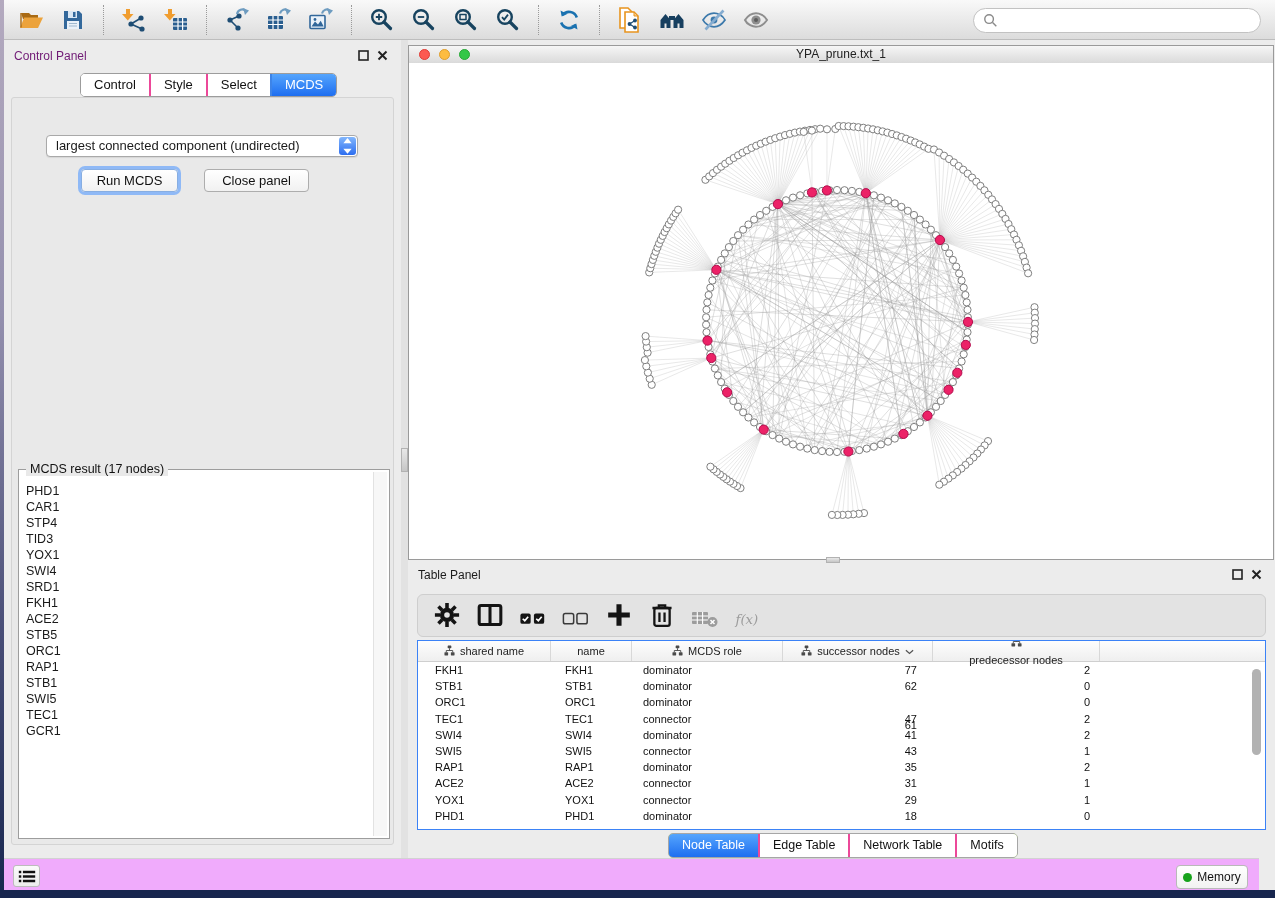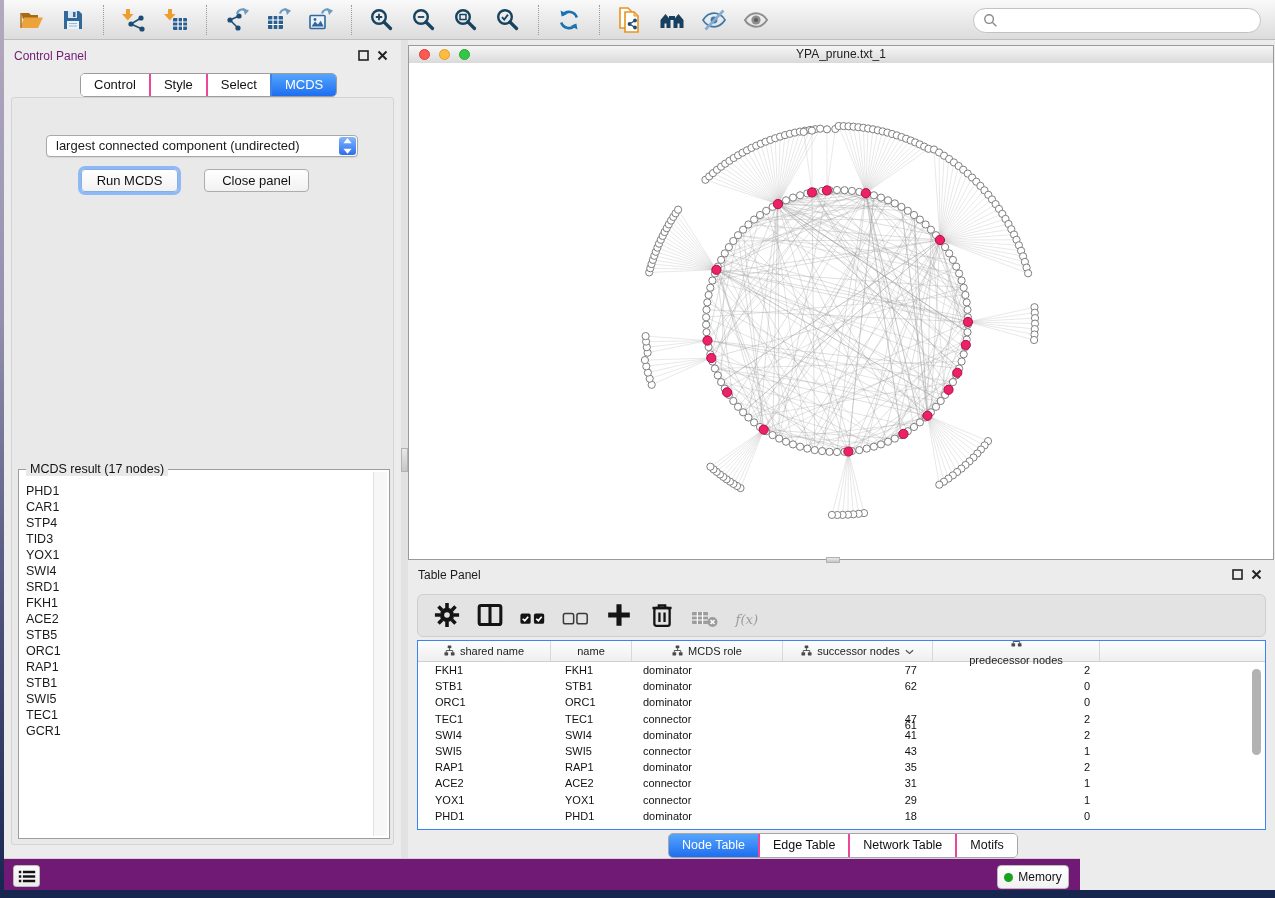--- a/index.html
+++ b/index.html
@@ -86,21 +86,21 @@
   .th.filler{flex:1;border-right:none;}
   .tr{display:flex;height:16.2px;align-items:center;font-size:11px;color:#111;}
   .td{box-sizing:border-box;flex:none;white-space:nowrap;overflow:hidden;}
   .tp-scroll{position:absolute;right:3px;top:24px;width:11px;bottom:4px;}
   .tp-thumb{position:absolute;left:1px;top:4px;width:9px;height:86px;border-radius:5px;background:#b2b2b2;}
   .tp-tabs{position:absolute;left:252px;top:270px;height:23px;display:flex;border:1px solid #a6a6a6;
     border-radius:5px;overflow:hidden;background:#bef264;margin-left:8px;}
   .tp-tabs .seg-tab{font-size:12.5px;line-height:22px;padding:0 13px;}
 
   
-  .status-bar{position:absolute;left:4px;top:858px;width:1076px;height:32px;background:#701a75;border-top:1px solid #d2d2d2;}
+  .status-bar{position:absolute;left:4px;top:858px;width:1255px;height:32px;background:#f0abfc;border-top:1px solid #d2d2d2;}
   .menu-btn{position:absolute;left:9px;top:6px;width:27px;height:22px;box-sizing:border-box;
     background:linear-gradient(#fbfbfb,#ececec);border:1px solid #bcbcbc;border-radius:3px;
     display:flex;align-items:center;justify-content:center;}
   .memory-btn{position:absolute;right:11px;top:6px;width:72px;height:24px;box-sizing:border-box;
     background:linear-gradient(#ffffff,#f2f2f2);border:1px solid #b9b9b9;border-radius:4px;
     display:flex;align-items:center;justify-content:center;gap:5px;font-size:12px;color:#111;}
   .mem-dot{width:9px;height:9px;border-radius:50%;background:#17a21b;}
 </style>
 </head>
 <body>

